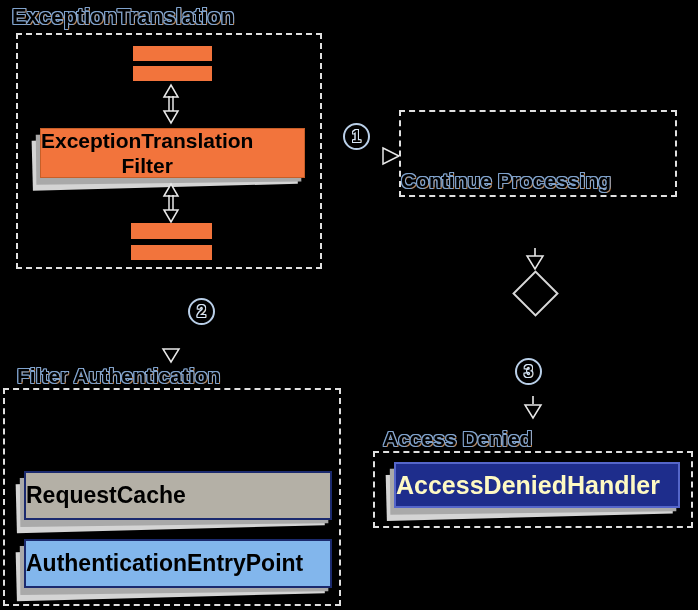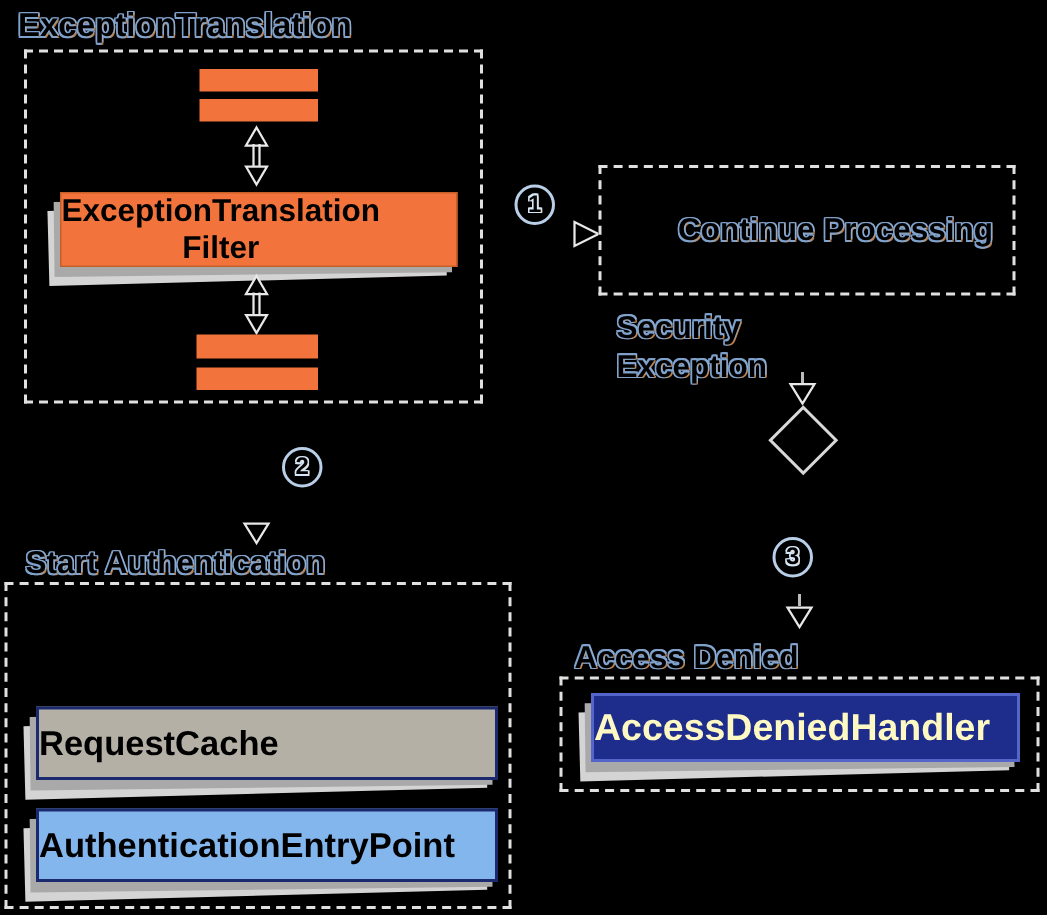--- a/index.html
+++ b/index.html
@@ -94,48 +94,44 @@
 
   <div class="numcircle" style="left:343px;top:123px;">
     <span>1</span>
   </div>
   <div class="abs" style="left:381px;top:146px;">
     <svg width="20" height="20" viewBox="0 0 20 20">
       <polygon points="2,2 18,10 2,18" fill="#000" stroke="#e8e8e8" stroke-width="1.5"></polygon>
     </svg>
   </div>
 
-  <div class="dashedbox" style="left:399px;top:110px;width:278px;height:87px;display:flex;flex-direction:column;justify-content:center;align-items:flex-end;padding-right:13px;">
+  <div class="dashedbox" style="left:399px;top:110px;width:278px;height:87px;display:flex;flex-direction:row;justify-content:flex-start;align-items:flex-end;padding-right:13px;">
     <div class="ot lbl" style="line-height:28px;">Continue Processing</div>
   </div>
 
-  <div class="abs" style="left:411px;top:206px;">
-    <div class="ot lbl">Security</div>
-    <div class="ot lbl">Exception</div>
-  </div>
 
   <div class="shaft" style="left:534px;top:248px;height:8px;"></div>
   <div class="abs" style="left:525px;top:254px;">
     <svg width="20" height="17" viewBox="0 0 20 17">
       <polygon points="2,2 18,2 10,15" fill="#000" stroke="#e8e8e8" stroke-width="1.5"></polygon>
     </svg>
   </div>
 
   <div class="diamond" style="left:519px;top:277px;"></div>
 
   <div class="numcircle" style="left:188px;top:298px;">
     <span>2</span>
   </div>
   <div class="abs" style="left:161px;top:347px;">
     <svg width="20" height="17" viewBox="0 0 20 17">
       <polygon points="2,2 18,2 10,15" fill="#000" stroke="#e8e8e8" stroke-width="1.5"></polygon>
     </svg>
   </div>
 
-  <div class="abs ot lbl" style="left:17px;top:363px;">Start Authentication</div>
+  <div class="abs ot lbl" style="left:17px;top:363px;">Filter Authentication</div>
 
   <div class="dashedbox" style="left:3px;top:388px;width:338px;height:218px;">
 
 
     <div class="stack" style="left:19px;top:81px;width:308px;height:49px;">
       <div class="sheet back"></div>
       <div class="sheet mid"></div>
       <div class="face gray">RequestCache</div>
     </div>
 

